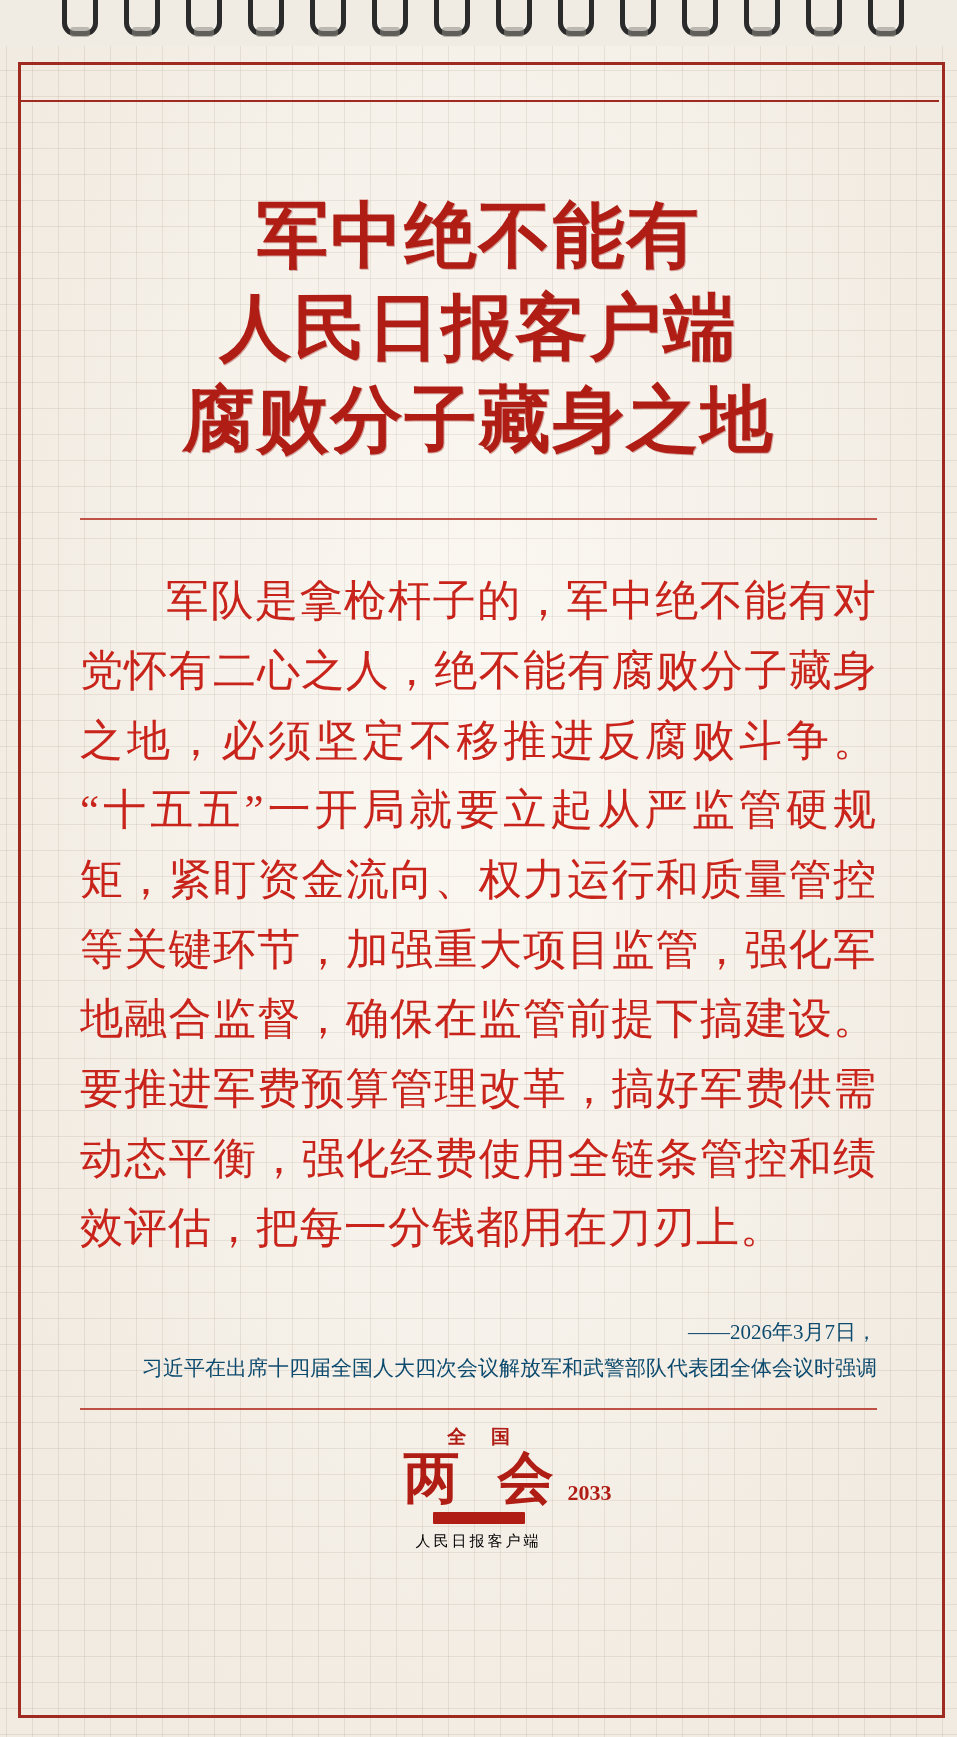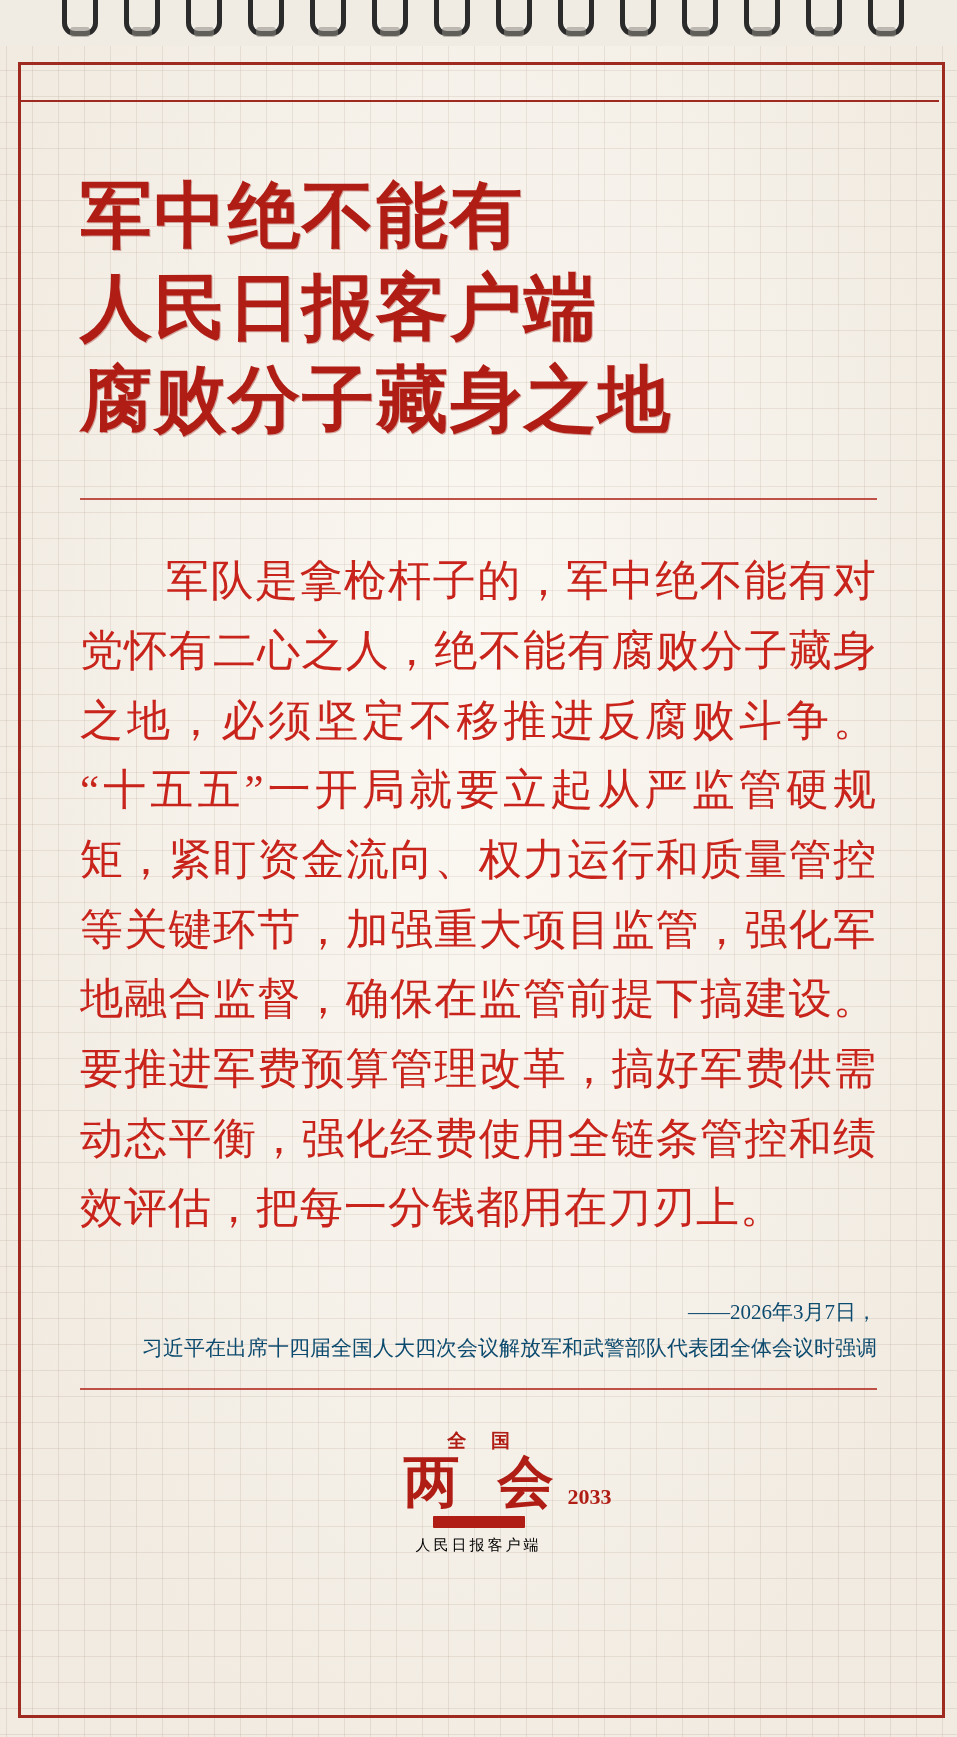--- a/index.html
+++ b/index.html
@@ -92,21 +92,22 @@
     position: absolute;
     top: 100px; left: 18px;
     width: 921px;
     height: 1612px;
     z-index: 10;
     box-sizing: border-box;
     padding: 0 62px;
   }
 
   .headline {
-    margin-top: 70px;
+    margin-top: 90px;
+    text-align: center;
     color: #b01d15;
     font-weight: bold;
     font-size: 72px;
     line-height: 1.28;
     letter-spacing: 2px;
     text-shadow: 1px 1px 0 rgba(140,20,14,0.35);
   }
   .headline .hl {
     display: block;
     white-space: nowrap;
@@ -144,21 +145,21 @@
   .rule-bottom {
     margin: 22px auto 0;
     width: 100%;
     height: 0;
     border-top: 2px solid #b5352a;
     opacity: .85;
   }
 
   
   .logo-wrap {
-    margin-top: 38px;
+    margin-top: 14px;
     text-align: center;
     color: #b01d15;
   }
   .logo-top {
     font-size: 19px;
     letter-spacing: 10px;
     font-weight: bold;
     margin-left: 10px;
   }
   .logo-mid {

